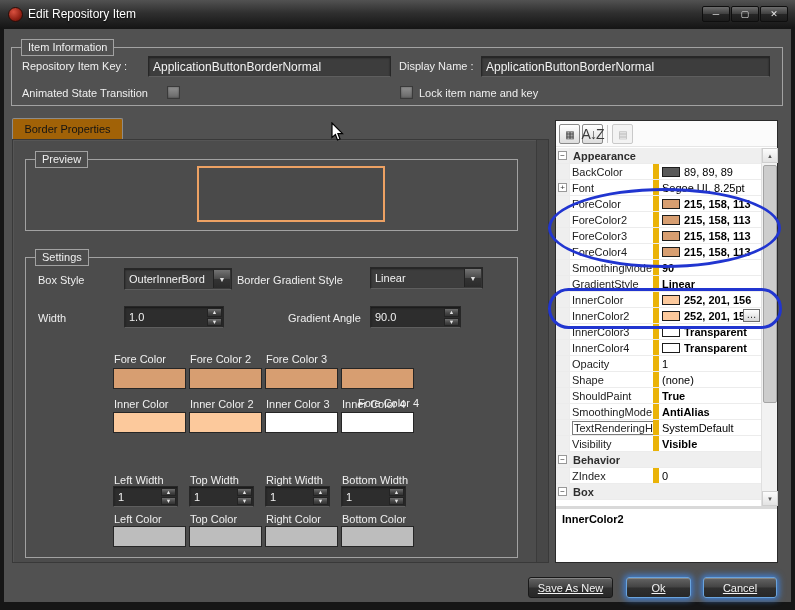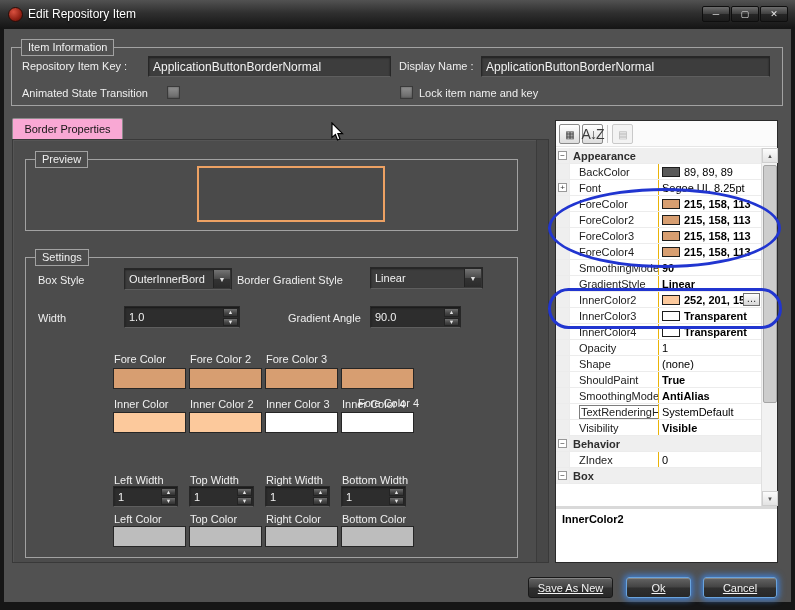--- a/index.html
+++ b/index.html
@@ -54,21 +54,21 @@
     background:linear-gradient(#ffffff,#dddddd); display:flex; align-items:center; justify-content:center;
     font-size:10px; color:#3c3c3c; letter-spacing:-1px; }
   .tb-btn.disabled { border-color:#c9c9c9; background:#f3f3f3; color:#b3b3b3; }
   .tb-sep { position:absolute; top:4px; width:1px; height:18px; background:#c9c9c9; }
   .pg-rows { position:absolute; left:0; top:27px; width:205px; }
   .pg-row { display:flex; height:16px; border-bottom:1px solid #ececec; align-items:stretch; background:#fff; }
   .pg-gutter { width:14px; background:#efefef; border-right:1px solid #ececec; display:flex; align-items:center; justify-content:center; flex:none; }
   .pg-row.cat { background:#efefef; }
   .pg-catname { font-weight:bold; color:#2e2e2e; padding-left:3px; display:flex; align-items:center; }
   .expander { width:9px; height:9px; border:1px solid #989898; background:#fff; font-size:8px; line-height:7px; text-align:center; color:#333; }
-  .pg-name { width:89px; border-right:1px solid #eab308; padding-left:9px; display:flex; align-items:center;
+  .pg-name { width:89px; border-right:6px solid #eab308; padding-left:2px; display:flex; align-items:center;
     white-space:nowrap; overflow:hidden; color:#222; flex:none; }
   .name-boxed { background:#fff; border:1px solid #7d7d7d; padding:0 1px; height:14px; line-height:12px; }
   .pg-value { flex:1; display:flex; align-items:center; padding-left:3px; white-space:nowrap; overflow:hidden; position:relative; color:#000; }
   .pg-swatch { width:18px; height:10px; border:1px solid #1d1d1d; margin-right:4px; flex:none; }
   .pg-val { overflow:hidden; white-space:nowrap; }
   .b { font-weight:bold; }
   .pg-ellipsis { position:absolute; right:1px; top:1px; width:17px; height:13px;
     background:linear-gradient(#fefefe,#d7d7d7); border:1px solid #6f6f6f; font-size:10px; line-height:9px; text-align:center; color:#222; }
   .pg-scroll { position:absolute; right:0; top:27px; width:16px; height:358px; background:#f2f2f2; border-left:1px solid #e0e0e0; }
   .pg-scroll .arrow { position:absolute; left:0; width:16px; height:15px; background:linear-gradient(#fcfcfc,#e3e3e3);
@@ -108,21 +108,21 @@
   <div class="lbl" style="left:22px; top:60px;">Repository Item Key :</div>
   <input class="field abs" style="left: 148px; top: 56px; width: 243px; height: 21px; font-size: 12px;" value="ApplicationButtonBorderNormal">
   <div class="lbl" style="left:399px; top:60px;">Display Name :</div>
   <input class="field abs" style="left: 481px; top: 56px; width: 289px; height: 21px; font-size: 12px;" value="ApplicationButtonBorderNormal">
 
   <div class="lbl" style="left:22px; top:87px;">Animated State Transition</div>
   <div class="checkbox" style="left:167px; top:86px;"></div>
   <div class="checkbox" style="left:400px; top:86px;"></div>
   <div class="lbl" style="left:419px; top:87px;">Lock item name and key</div>
 
-  <div class="tab" style="left: 12px; top: 118px; width: 111px; height: 21px; background-color: #f9a8d4;">Border Properties</div>
+  <div class="tab" style="left: 12px; top: 118px; width: 111px; height: 21px; background-color: #a16207;">Border Properties</div>
   <div class="panel" style="left:12px; top:139px; width:537px; height:424px;"></div>
   <div class="panel-strip" style="left:536px; top:140px; width:12px; height:422px;"></div>
 
   <div class="groupbox" style="left:25px; top:159px; width:493px; height:72px;"></div>
   <div class="grouplabel" style="left:35px; top:151px; background:#4c4c4c;">Preview</div>
   <div class="preview-rect" style="left: 197px; top: 166px; width: 188px; height: 56px; border-color: rgb(237, 161, 99);"></div>
 
   <div class="groupbox" style="left:25px; top:257px; width:493px; height:301px;"></div>
   <div class="grouplabel" style="left:35px; top:249px; background:#4c4c4c;">Settings</div>
 
@@ -131,21 +131,21 @@
     <span>OuterInnerBord</span>
     <span class="combo-btn">▼</span>
   </div>
   <div class="lbl" style="left:237px; top:274px;">Border Gradient Style</div>
   <div class="field abs" style="left:370px; top:267px; width:113px; height:22px;">
     <span>Linear</span>
     <span class="combo-btn">▼</span>
   </div>
 
   <div class="lbl" style="left:38px; top:312px;">Width</div>
-  <div class="field stepper abs" style="left:124px; top:306px; width:116px; height:22px;">
+  <div class="field stepper abs" style="left:124px; top:306px; width:100px; height:22px;">
     <span>1.0</span>
     <span class="spin">
         <div>▲</div>
         <div>▼</div>
       </span>
   </div>
   <div class="lbl" style="left:288px; top:312px;">Gradient Angle</div>
   <div class="field stepper abs" style="left:370px; top:306px; width:91px; height:22px;">
     <span>90.0</span>
     <span class="spin">
@@ -287,20 +287,28 @@
       </div>
       <div class="pg-row">
         <div class="pg-gutter"></div>
         <div class="pg-name">GradientStyle</div>
         <div class="pg-value">
             <span class="pg-val b">Linear</span>
           </div>
       </div>
       <div class="pg-row">
         <div class="pg-gutter"></div>
+        <div class="pg-name">InnerColor</div>
+        <div class="pg-value">
+            <span class="pg-swatch" style="background-color: rgb(252, 201, 156);"></span>
+            <span class="pg-val b">252, 201, 156</span>
+          </div>
+      </div>
+      <div class="pg-row">
+        <div class="pg-gutter"></div>
         <div class="pg-name">InnerColor2</div>
         <div class="pg-value">
             <span class="pg-swatch" style="background-color: rgb(252, 201, 156);"></span>
             <span class="pg-val b">252, 201, 156</span>
             <span class="pg-ellipsis">…</span>
           </div>
       </div>
       <div class="pg-row">
         <div class="pg-gutter"></div>
         <div class="pg-name">InnerColor3</div>

